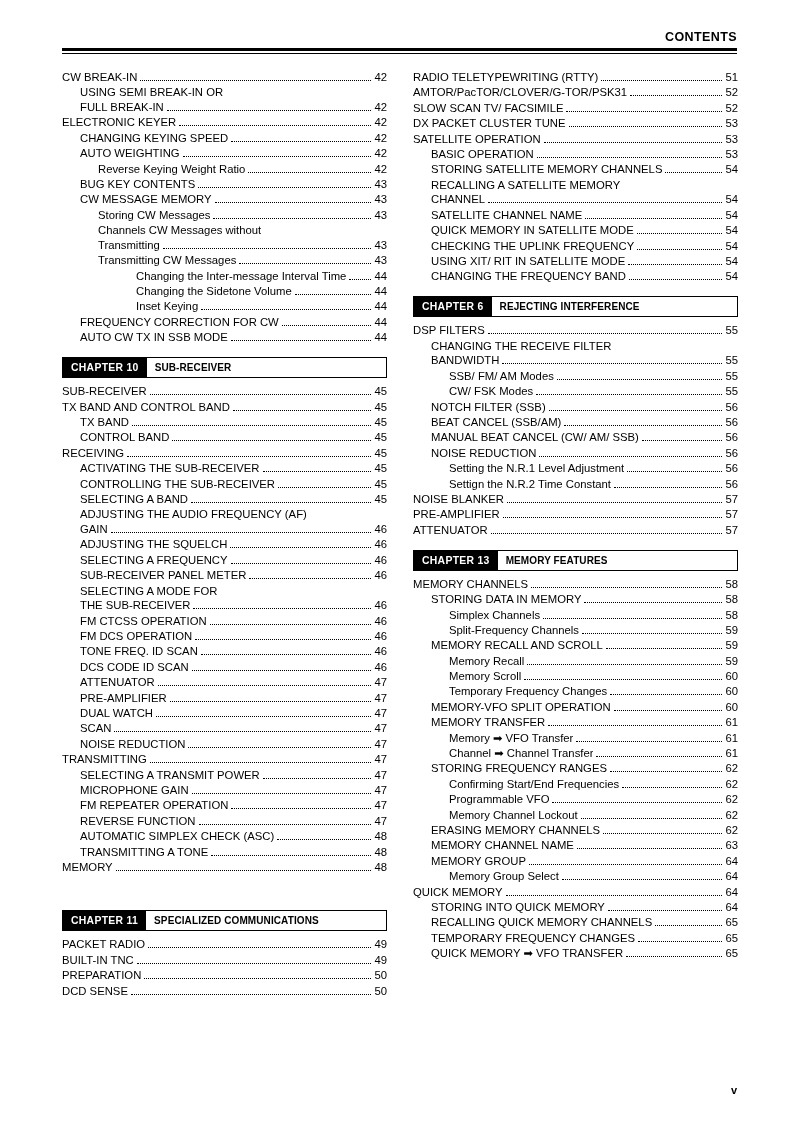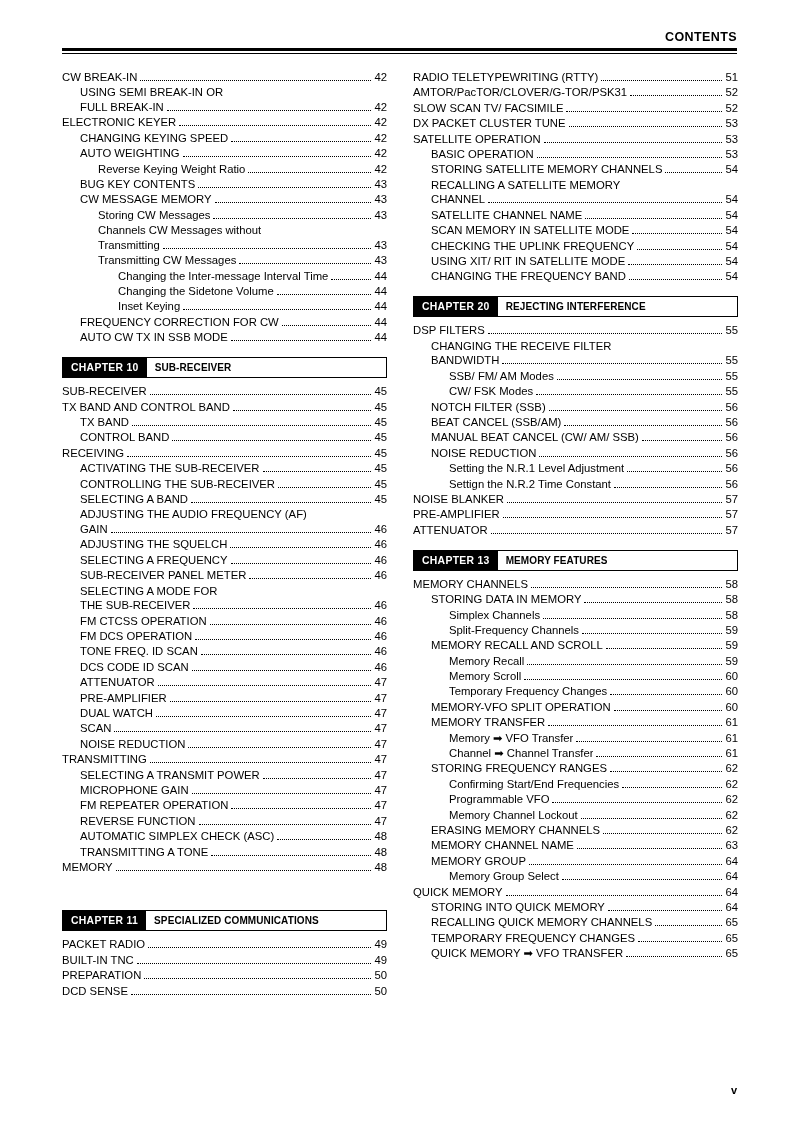--- a/index.html
+++ b/index.html
@@ -66,21 +66,21 @@
   }
   .entry .pg{
     flex:0 0 auto;
     text-align:right;
     min-width:14px;
   }
   
   .lvl0{margin-left:0px;}
   .lvl1{margin-left:18px;}
   .lvl2{margin-left:36px;}
-  .lvl3{margin-left:56px;justify-content:space-between;}
+  .lvl3{margin-left:74px;justify-content:space-between;}
   .chapter-bar{
     display:flex;
     align-items:stretch;
     border:1.4px solid #000;
     margin:13px 0 8px 0;
     height:19px;
   }
   .chapter-bar .num{
     background:#000;
     color:#fff;
@@ -437,41 +437,41 @@
           <span class="txt">CHANNEL</span>
           <span class="dots"></span>
           <span class="pg">54</span>
         </div>
         <div class="entry lvl1">
           <span class="txt">SATELLITE CHANNEL NAME</span>
           <span class="dots"></span>
           <span class="pg">54</span>
         </div>
         <div class="entry lvl1">
-          <span class="txt">SCAN MEMORY IN SATELLITE MODE</span>
+          <span class="txt">QUICK MEMORY IN SATELLITE MODE</span>
           <span class="dots"></span>
           <span class="pg">54</span>
         </div>
         <div class="entry lvl1">
           <span class="txt">CHECKING THE UPLINK FREQUENCY</span>
           <span class="dots"></span>
           <span class="pg">54</span>
         </div>
         <div class="entry lvl1">
           <span class="txt">USING XIT/ RIT IN SATELLITE MODE</span>
           <span class="dots"></span>
           <span class="pg">54</span>
         </div>
         <div class="entry lvl1">
           <span class="txt">CHANGING THE FREQUENCY BAND</span>
           <span class="dots"></span>
           <span class="pg">54</span>
         </div>
         <div class="chapter-bar">
-          <div class="num">CHAPTER 20</div>
+          <div class="num">CHAPTER 6</div>
           <div class="nm">REJECTING INTERFERENCE</div>
         </div>
         <div class="entry lvl0">
           <span class="txt">DSP FILTERS</span>
           <span class="dots"></span>
           <span class="pg">55</span>
         </div>
         <div class="entry lvl1 nodots">
           <span class="txt">CHANGING THE RECEIVE FILTER</span>
         </div>

